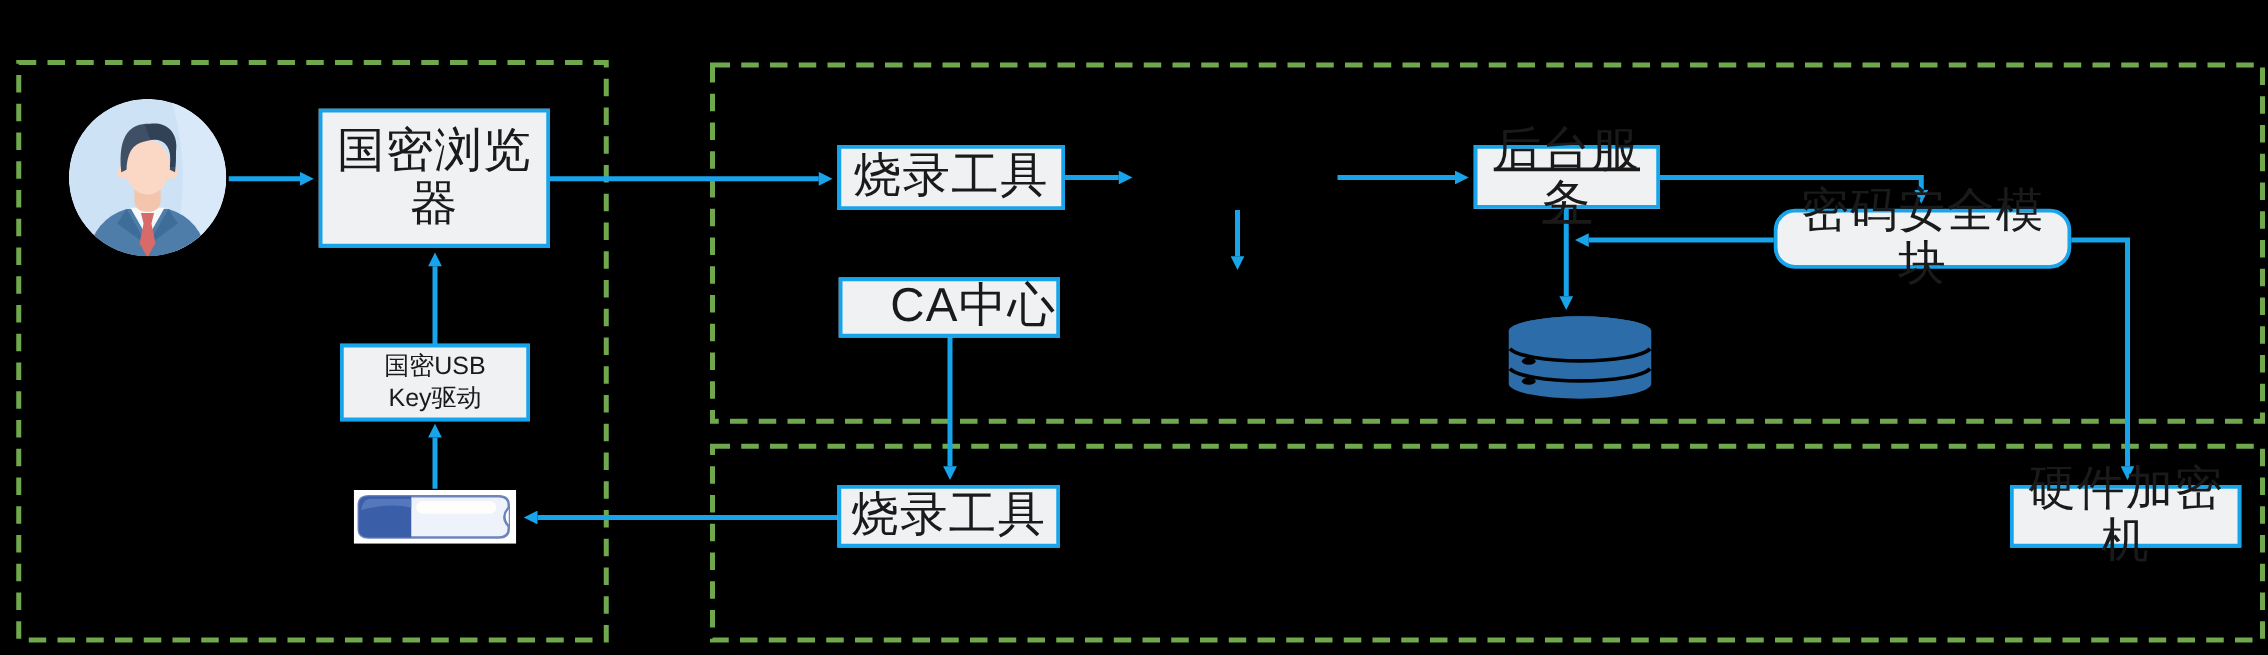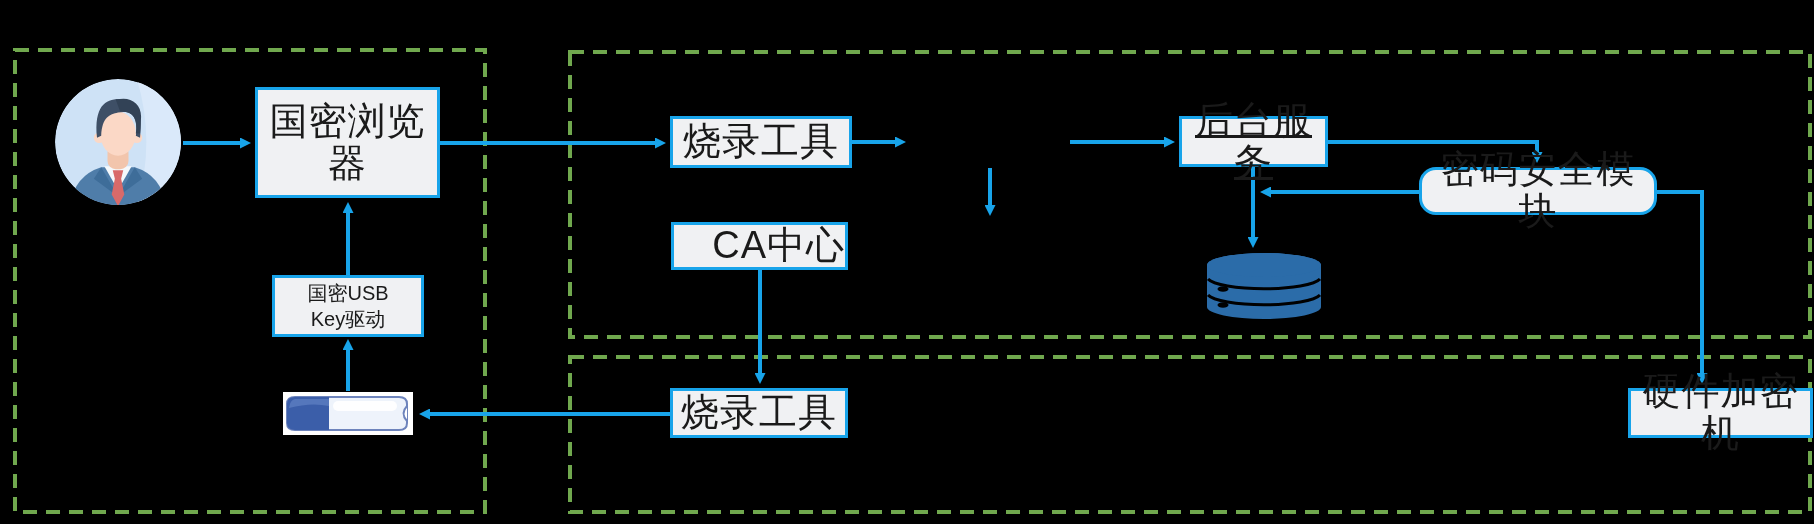--- a/index.html
+++ b/index.html
@@ -139,17 +139,17 @@
   </div>
 
   <div class="node" style="left:1419px;top:167px;width:238px;height:48px;border-radius:17px;">
     <span>密码安全模块</span>
   </div>
 
   <div class="node" style="left:670px;top:388px;width:178px;height:50px;">
     <span>烧录工具</span>
   </div>
 
-  <div class="node" style="left:1608px;top:388px;width:185px;height:50px;margin-left:20px;">
+  <div class="node" style="left:1608px;top:388px;width:185px;height:50px;">
     <span>硬件加密机</span>
   </div>
 
 </div>
 
 </body></html>

